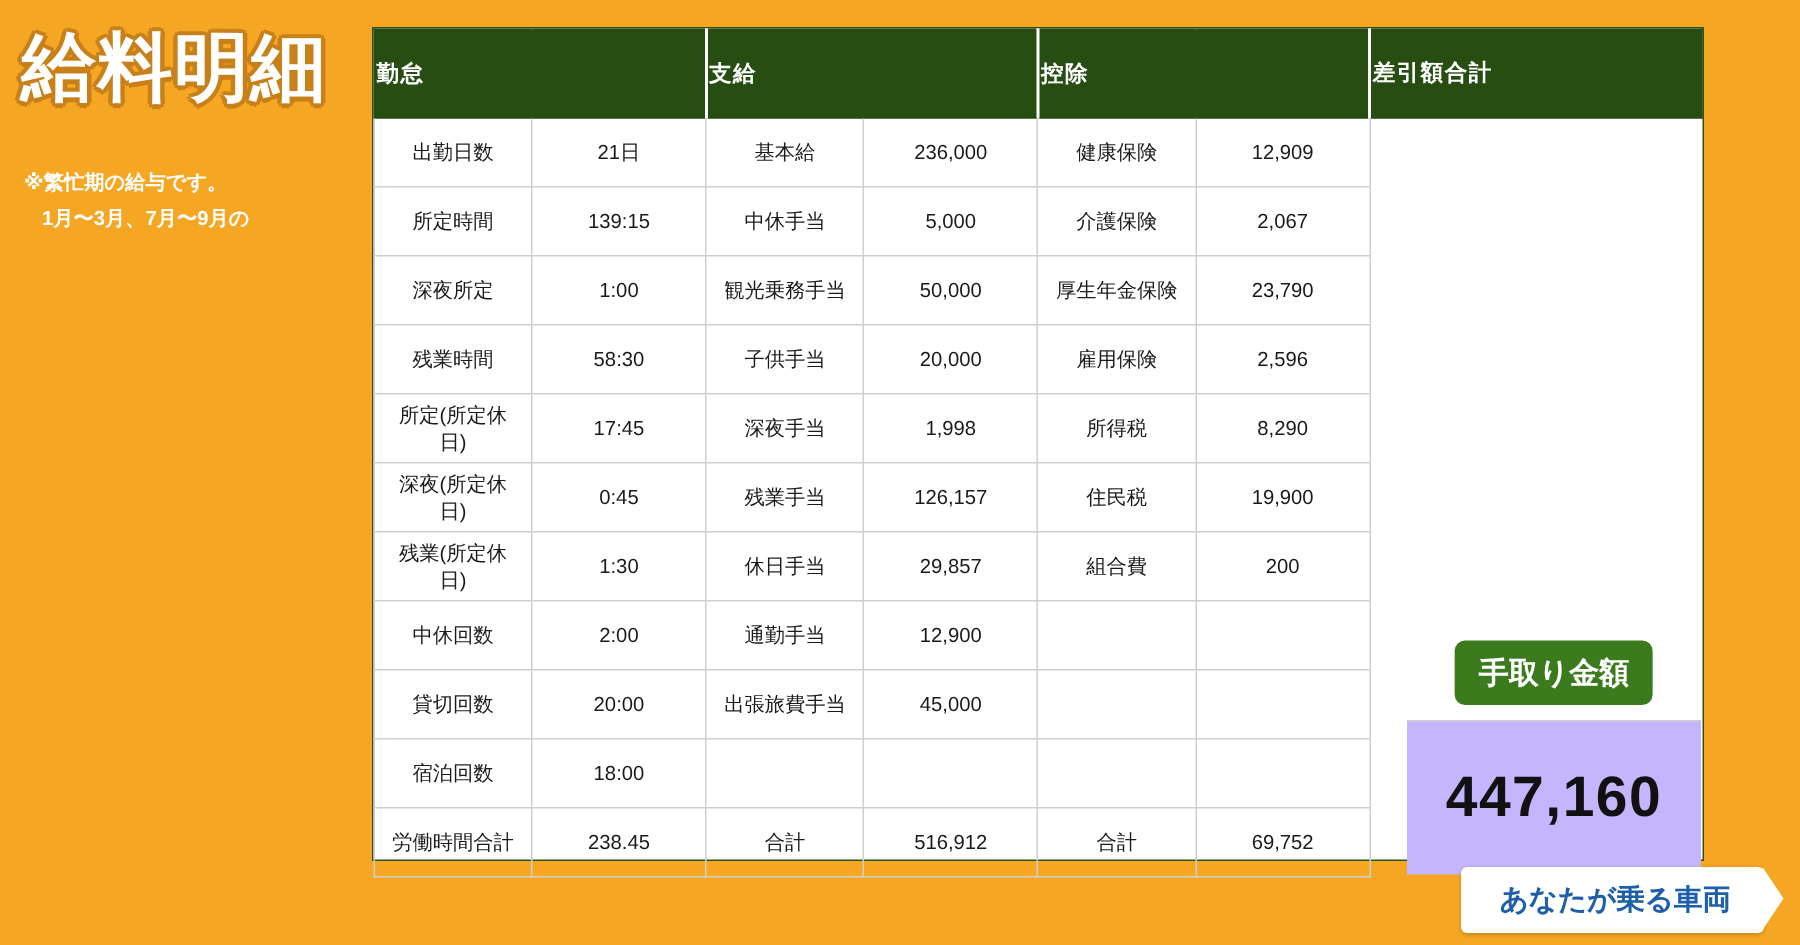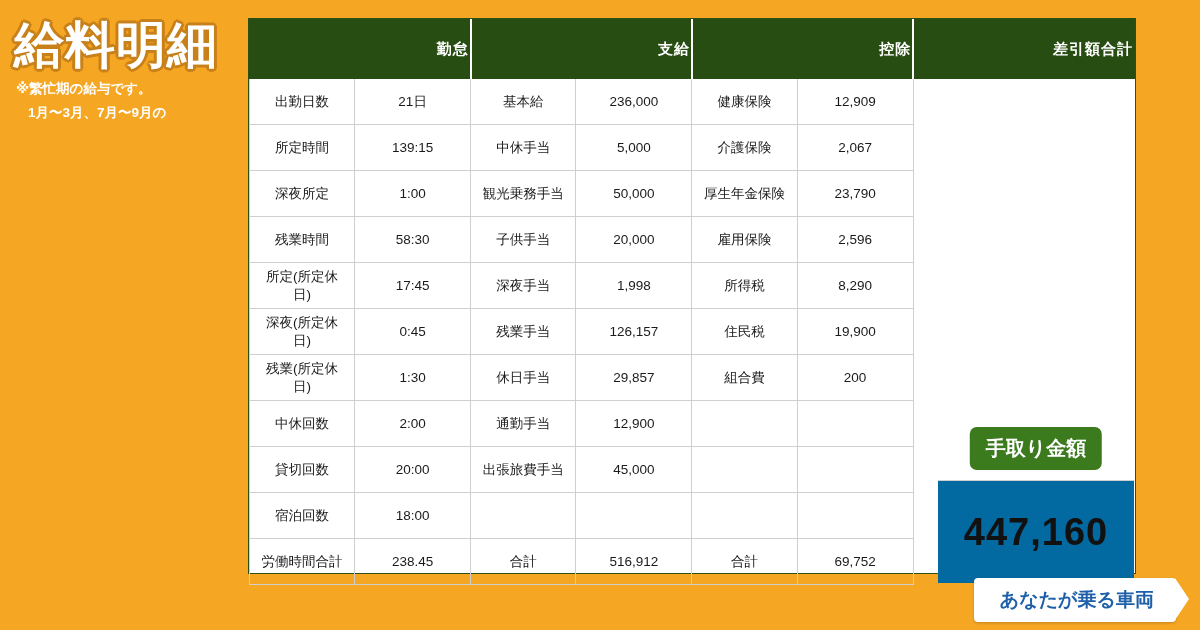--- a/index.html
+++ b/index.html
@@ -27,21 +27,21 @@
     letter-spacing: 1px;
     line-height: 1.1;
     text-shadow:
       -2px -2px 0 #c8811a, 2px -2px 0 #c8811a,
       -2px  2px 0 #c8811a, 2px  2px 0 #c8811a,
       -3px 0 0 #c8811a, 3px 0 0 #c8811a,
       0 -3px 0 #c8811a, 0 3px 0 #c8811a;
     margin: 4px 0 0 4px;
   }
   #note {
-    margin: 4px 0 0 6px;
+    margin: 37px 0 0 6px;
     color: #ffffff;
     font-size: 13.5px;
     font-weight: bold;
     line-height: 1.75;
   }
   #note .note-line { display: block; white-space: nowrap; }
   #note .indent { padding-left: 12px; }
 
   
   #sheet {
@@ -60,21 +60,21 @@
   table.pay col.c-val { width: 104px; }
   table.pay col.c-net { width: 198px; }
 
   table.pay th {
     background: #274d12;
     color: #ffffff;
     font-size: 15px;
     font-weight: bold;
     height: 56px;
     border: 1px solid #274d12;
-    text-align: right;
+    text-align: left;
     letter-spacing: 1px;
   }
   table.pay th.sep-left { border-left: 2px solid #ffffff; }
   table.pay td {
     height: 46px;
     border: 1px solid #cfcfcf;
     font-size: 13.5px;
     color: #1a1a1a;
     padding: 0 10px;
   }
@@ -96,21 +96,21 @@
     font-weight: bold;
     padding: 8px 16px;
     border-radius: 7px;
     white-space: nowrap;
   }
   #net-amount-box {
     position: absolute;
     left: 0; right: 0;
     top: 404px;
     height: 103px;
-    background: #0369a1;
+    background: #c4b5fd;
     display: flex;
     align-items: center;
     justify-content: center;
     border-top: 1px solid #cfcfcf;
   }
   #net-amount {
     font-size: 38px;
     font-weight: bold;
     color: #111111;
     letter-spacing: 1px;

